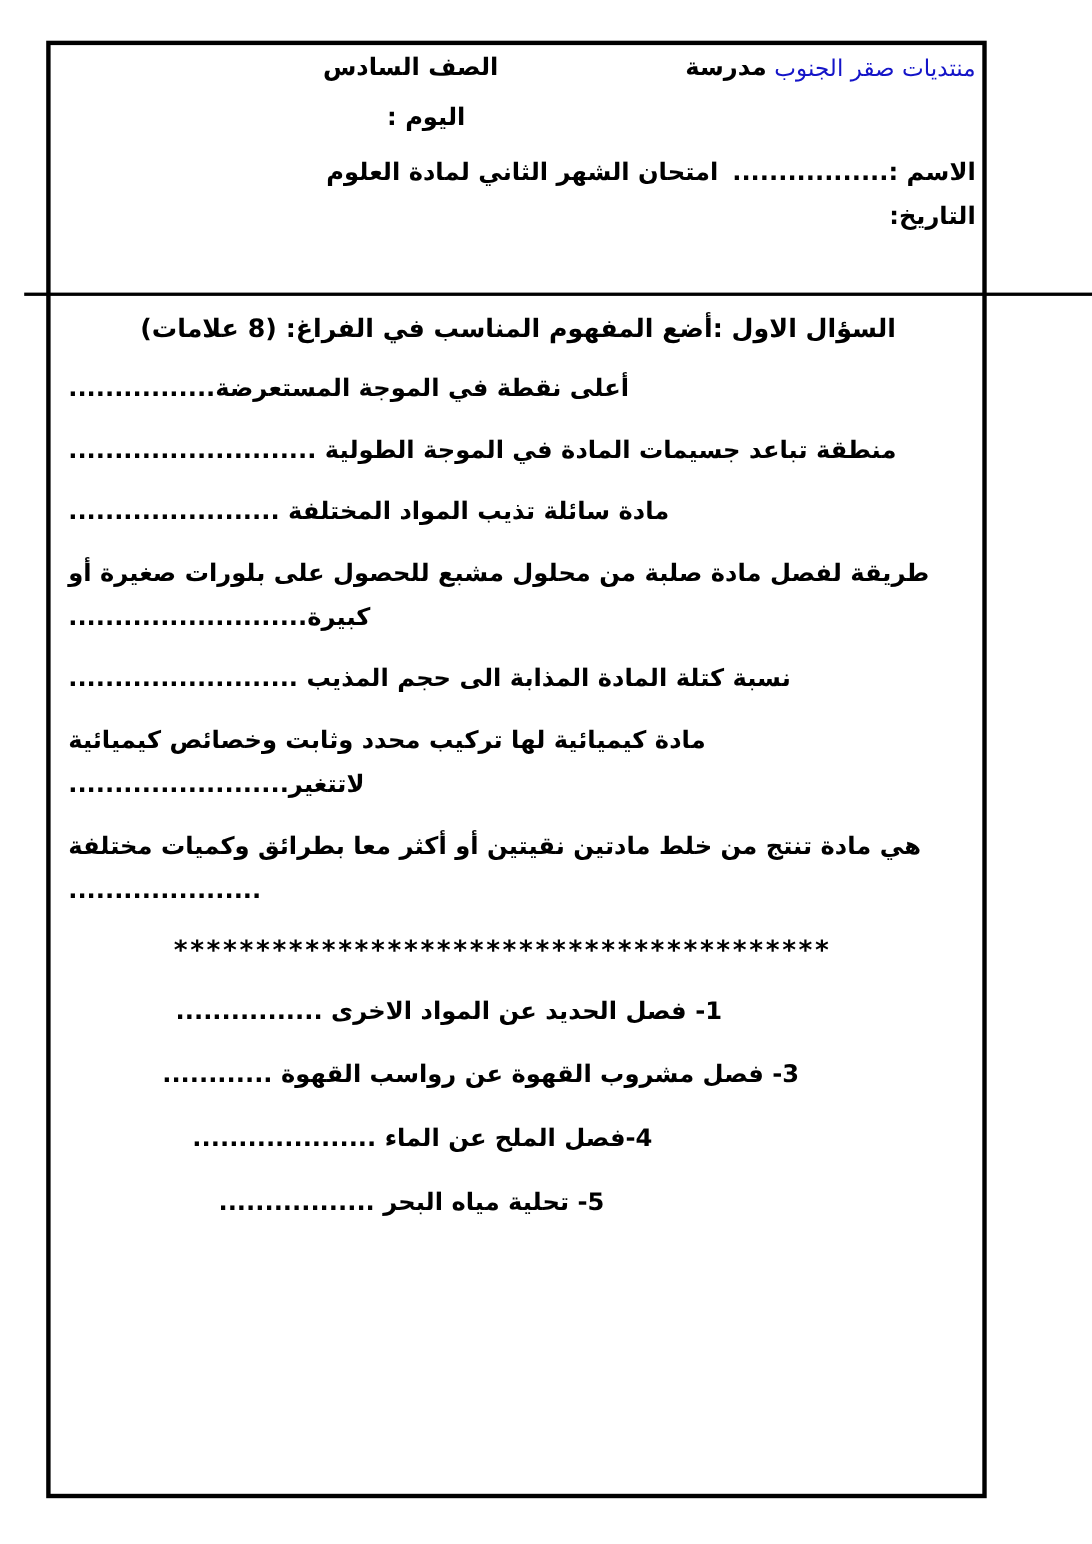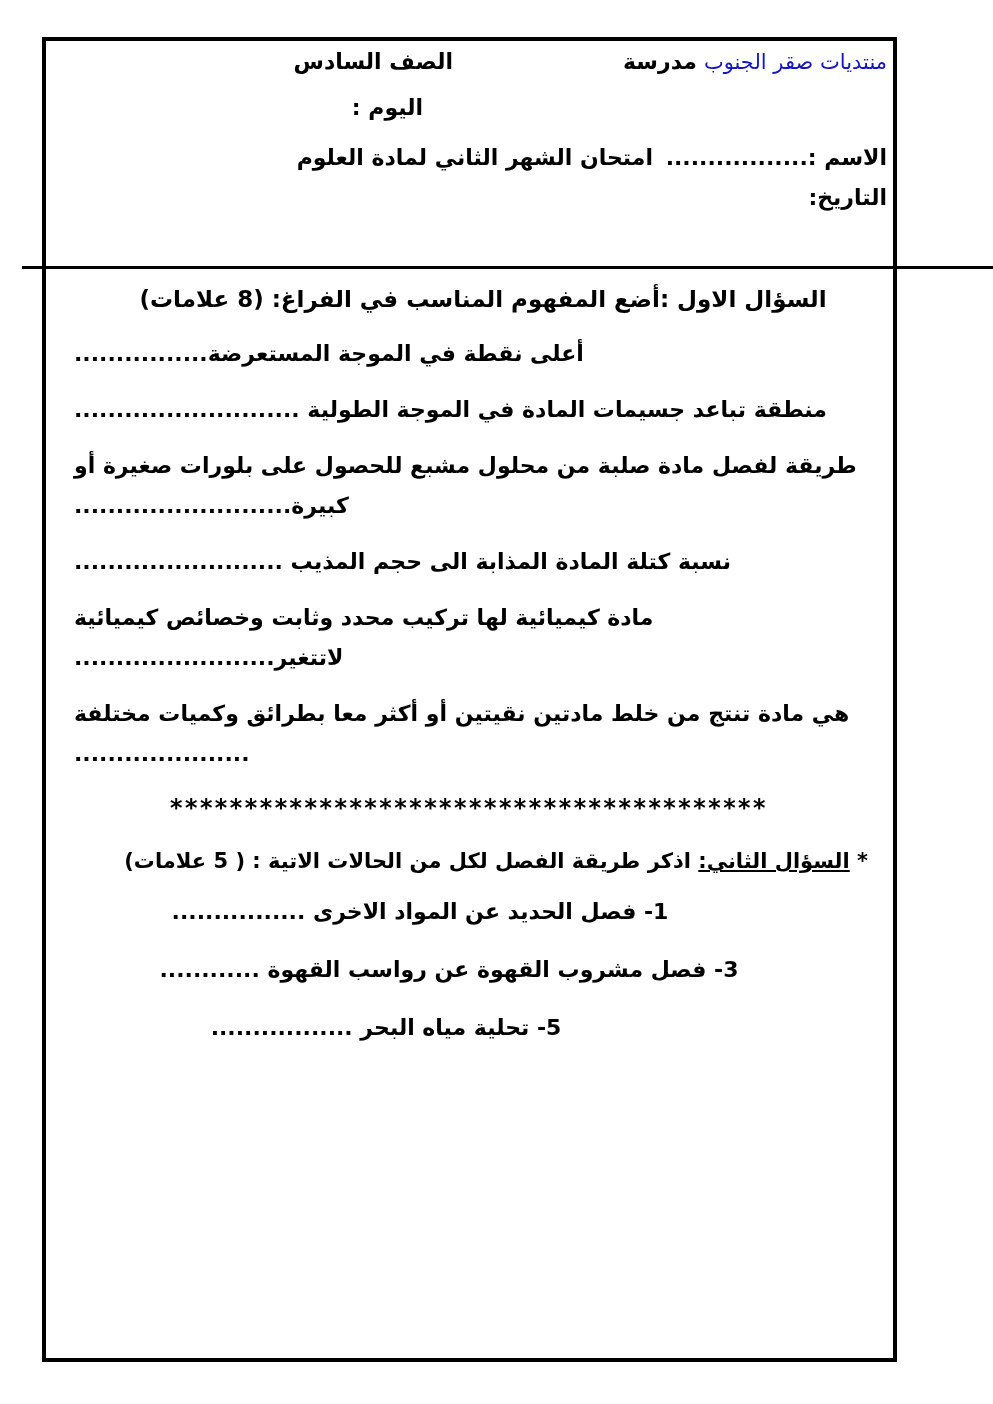--- a/index.html
+++ b/index.html
@@ -75,21 +75,21 @@
   .school-label  { right: 196px; }
   .grade-label   { right: 440px; }
   .day-label     { right: 470px; }
   .name-label    { right: 6px; }
   .exam-title    { right: 240px; }
   .date-label    { right: 6px; }
 
   
   .content {
     position: absolute;
-    left: 70px;
+    left: 58px;
     top: 282px;
     width: 826px;
     height: 1065px;
   }
 
   .q-heading {
     font-weight: bold;
     font-size: 23px;
     line-height: 34px;
     text-align: center;
@@ -174,26 +174,27 @@
   </div>
 
 </div>
 
 <div class="content">
 
   <p class="q-heading">السؤال الاول :أضع المفهوم المناسب في الفراغ:  (8 علامات)</p>
 
   <p class="blank-line c1">أعلى نقطة في الموجة المستعرضة................</p>
   <p class="blank-line c2">منطقة تباعد جسيمات المادة في الموجة الطولية    ...........................</p>
+  <p class="blank-line c3">مادة سائلة تذيب المواد المختلفة  .......................</p>
   <p class="blank-line c4">طريقة لفصل مادة صلبة من محلول مشبع للحصول على بلورات صغيرة أو كبيرة..........................</p>
   <p class="blank-line c6">نسبة كتلة المادة المذابة الى حجم المذيب  .........................</p>
   <p class="blank-line c7">مادة كيميائية لها تركيب محدد وثابت وخصائص كيميائية لاتتغير........................</p>
   <p class="blank-line c8">هي مادة تنتج من خلط مادتين نقيتين أو أكثر معا بطرائق وكميات مختلفة .....................</p>
 
   <p class="stars">****************************************</p>
 
-  <p class="q-heading second"><span>* </span><span class="uline">السؤال الثاني:</span><span> اذكر طريقة الفصل لكل من الحالات الاتية : ( 5 علامات)</span></p>
 
   <p class="sub-item i1">1- فصل الحديد عن المواد الاخرى  ................</p>
   <p class="sub-item i3">3- فصل مشروب القهوة عن رواسب القهوة  ............</p>
+  <p class="sub-item i4">4-فصل الملح عن الماء  ....................</p>
   <p class="sub-item i5">5- تحلية مياه البحر  .................</p>
 
 </div>
 
 </body></html>

